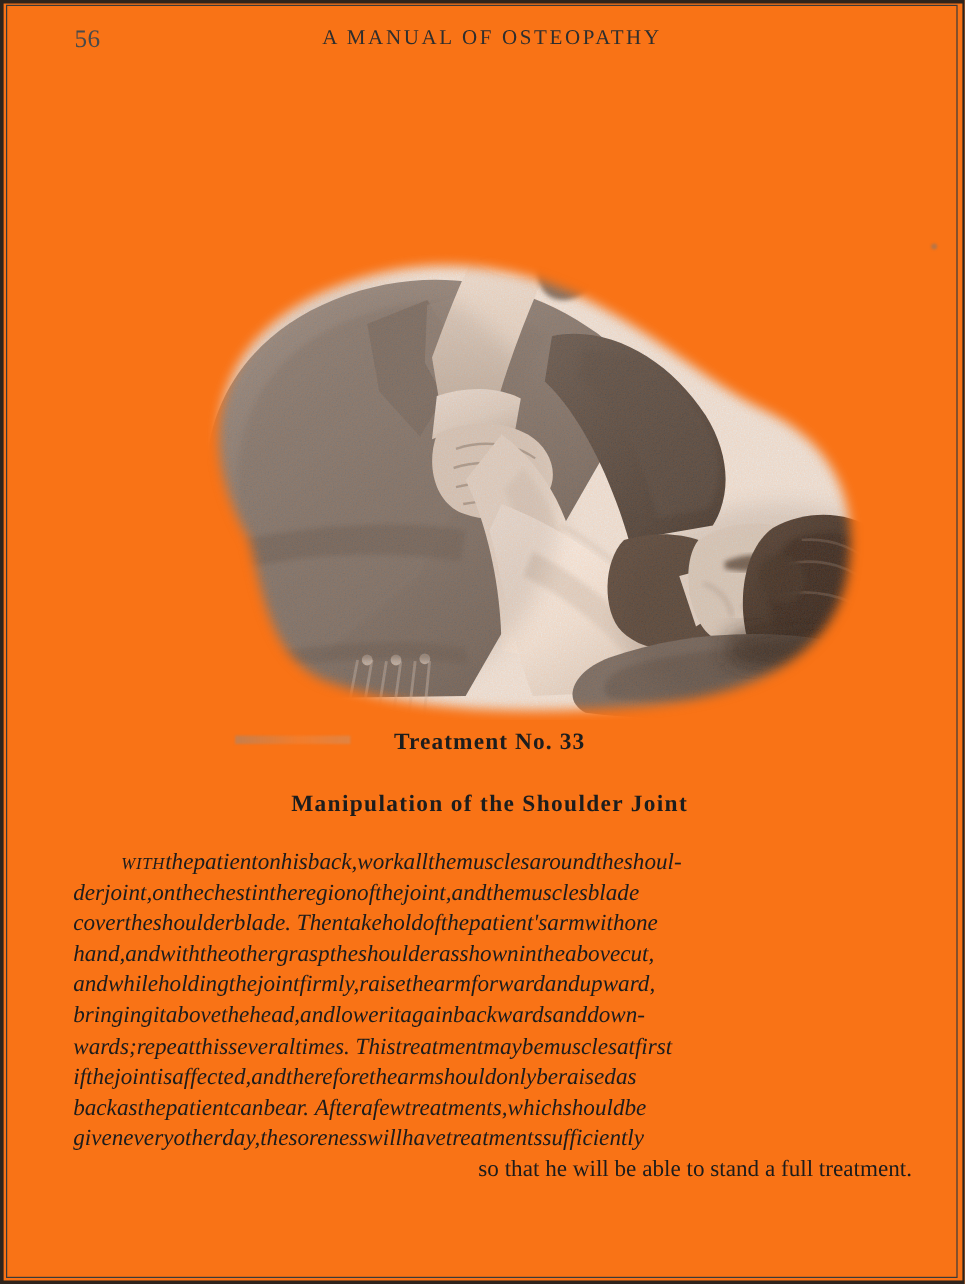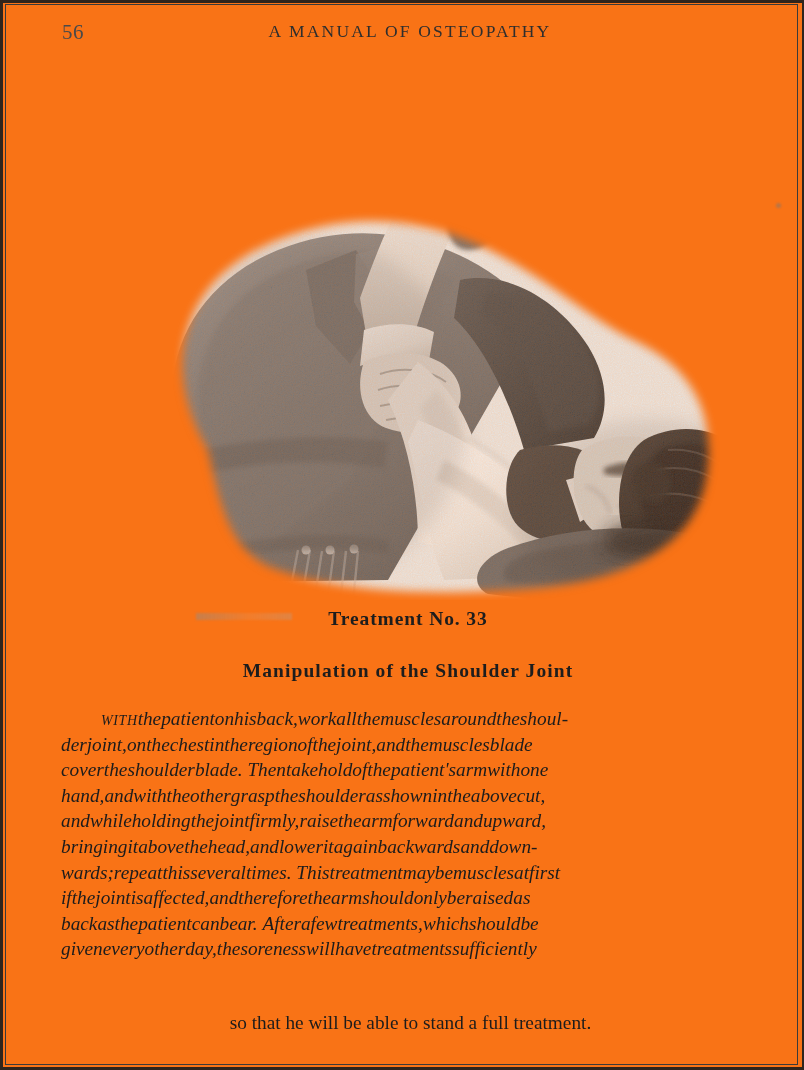--- a/index.html
+++ b/index.html
@@ -140,22 +140,21 @@
     display: flex;
     white-space: pre;
     height: 25.6px;
     align-items: baseline;
   }
   .body-line.justify {
     justify-content: flex-start;
     font-style: italic;
   }
   .body-line.last {
-    justify-content: center;
-    margin-top: 48px;
+    justify-content: flex-end;
   }
   .body-line > span {
     display: inline-block;
   }
   .indent {
     display: inline-block;
     width: 40px;
   }
   .smallcaps {
     font-variant: small-caps;

